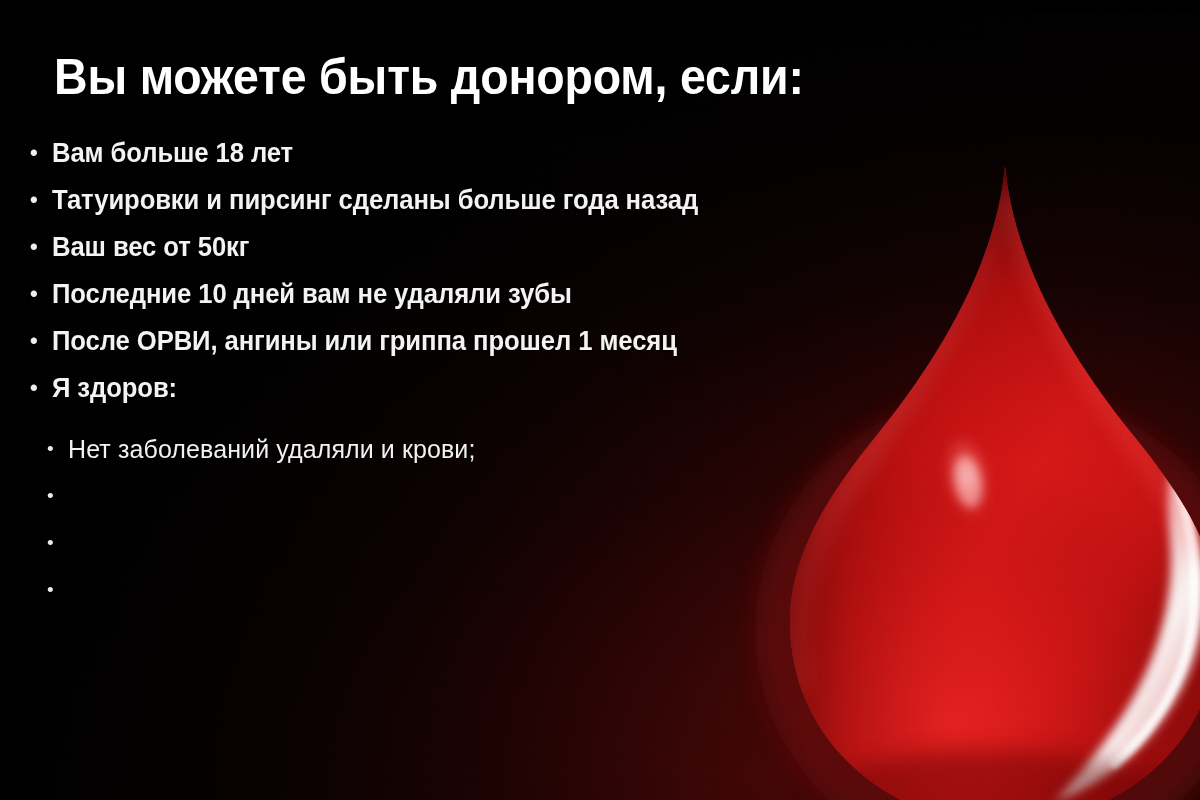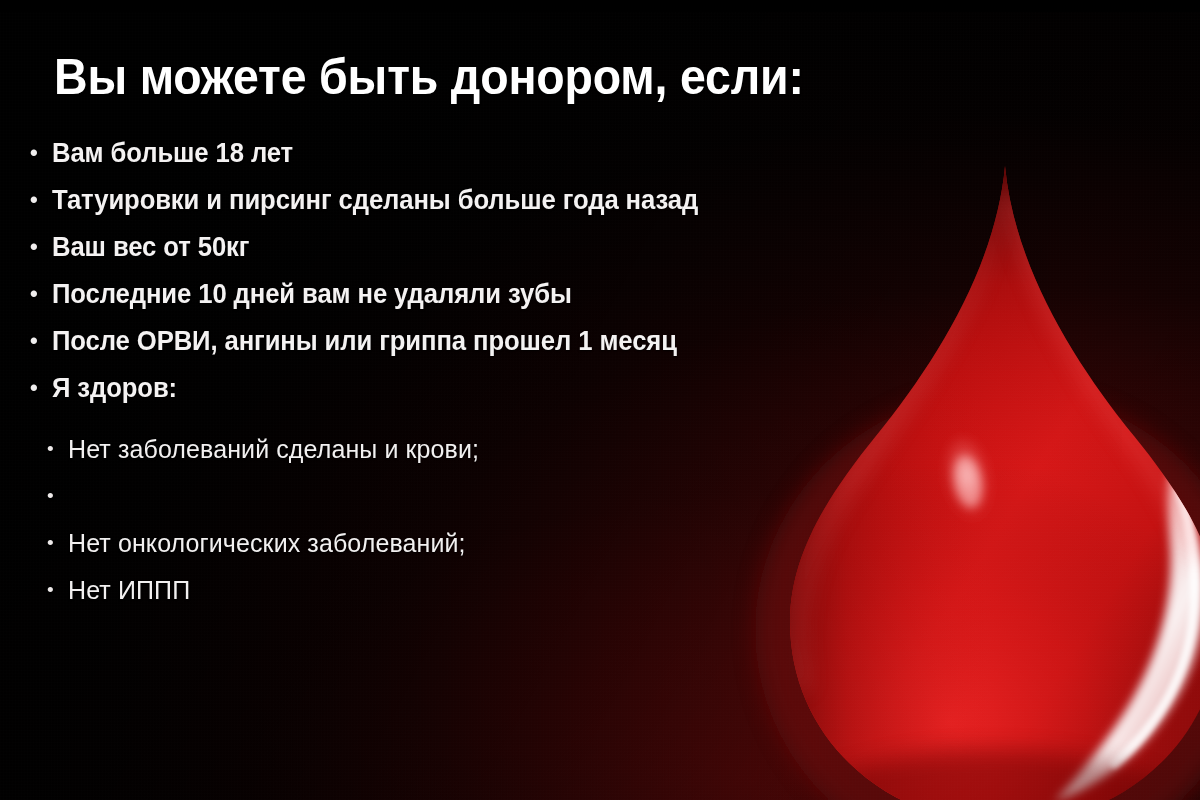--- a/index.html
+++ b/index.html
@@ -316,29 +316,27 @@
       </li>
       <li class="main-item">
         <span class="bullet">•</span>
         <span class="label">Я здоров:</span>
       </li>
     </ul>
 
     <ul class="sub-list">
       <li class="sub-item">
         <span class="bullet">•</span>
-        <span class="label">Нет заболеваний сделаны и крови;</span>
+        <span class="label">Нет заболеваний удаляли и крови;</span>
       </li>
       <li class="sub-item">
         <span class="bullet">•</span>
       </li>
       <li class="sub-item">
         <span class="bullet">•</span>
-        <span class="label">Нет онкологических заболеваний;</span>
       </li>
       <li class="sub-item">
         <span class="bullet">•</span>
-        <span class="label">Нет ИППП</span>
       </li>
     </ul>
 
   </div>
 </div>
 
 </body></html>

